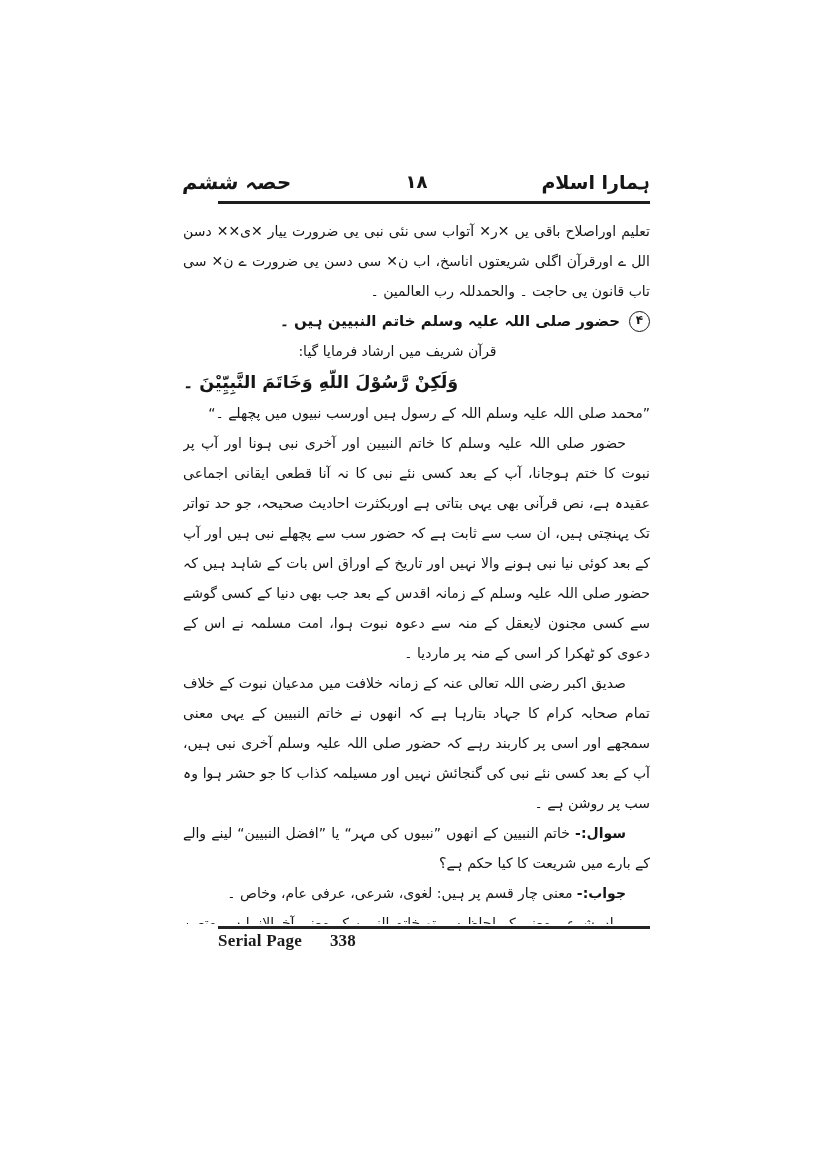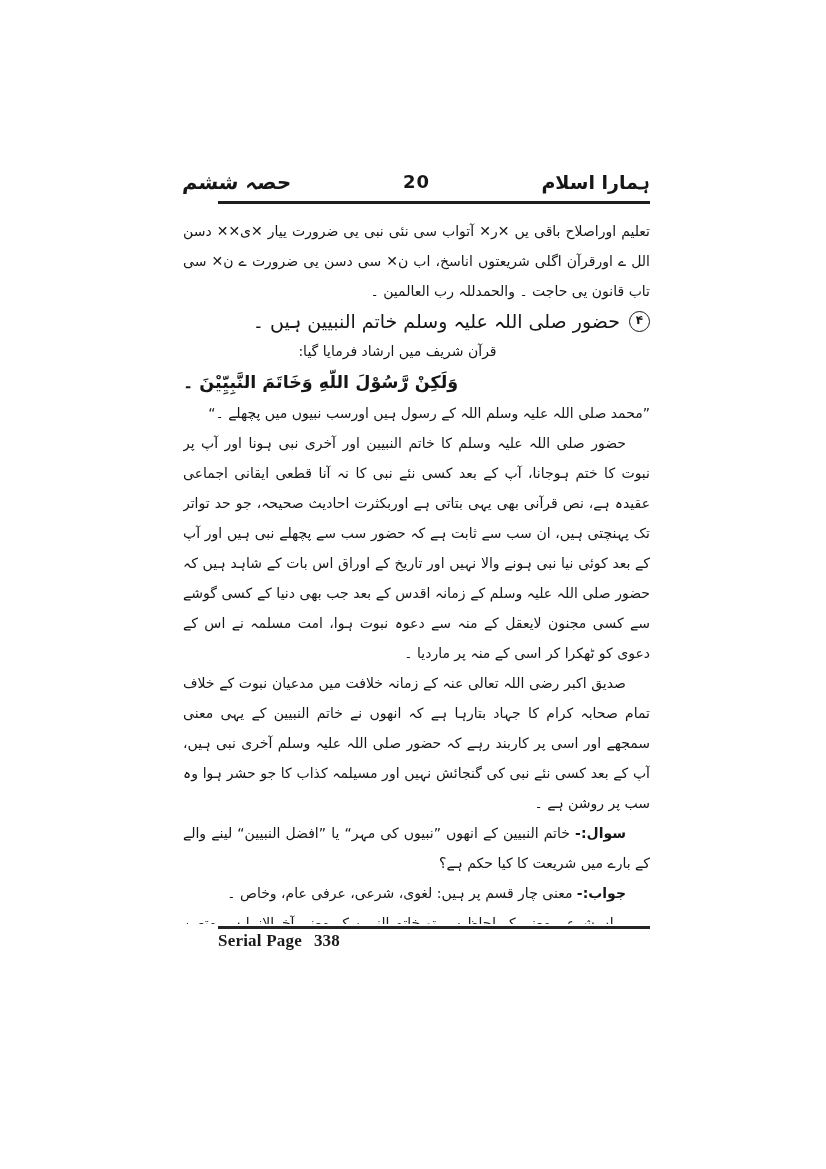--- a/index.html
+++ b/index.html
@@ -61,21 +61,21 @@
     width:21px; height:21px;
     border:1.7px solid #161616;
     border-radius:50%;
     display:inline-flex;
     align-items:center;
     justify-content:center;
     font-size:12px;
     font-weight:bold;
     padding-bottom:2px;
   }
-  .item-heading { font-size:19px; font-weight:normal; }
+  .item-heading { font-size:15px; font-weight:bold; }
 
   .lead-in { padding-right:38px; text-align:center; }
   .verse {
     padding-right:38px;
     text-align:left;
     font-size:17.5px;
     font-weight:bold;
     line-height:32px;
   }
   .translation { text-align:right; }
@@ -96,32 +96,32 @@
   }
   .footer-line {
     margin-left:35px;
     margin-top:2px;
     font-family:"Liberation Serif", serif;
     font-size:17px;
     font-weight:bold;
     color:#1b1b1b;
     letter-spacing:0.2px;
   }
-  .footer-line .serial-number { margin-left:12px;text-align:right; }
+  .footer-line .serial-number { margin-left:28px;text-align:right; }
 </style>
 </head>
 <body>
 
 <div class="page">
 
   <div class="text-block">
 
     <div class="header">
       <span class="h-right">ہمارا اسلام</span>
-      <span class="h-center">20</span>
+      <span class="h-center">۱۸</span>
       <span class="h-left">حصہ ششم</span>
     </div>
 
     <div class="header-rule"></div>
 
     <div class="body-text">
 
       <p class="para">تعلیم اوراصلاح باقی یں ✕ر✕ آتواب سی نئی نبی یی ضرورت ییار ✕ی✕✕ دسن الل ے اورقرآن اگلی شریعتوں اناسخ، اب ن✕ سی دسن یی ضرورت ے ن✕ سی تاب قانون یی حاجت ۔ والحمدللہ رب العالمین ۔</p>
 
       <div class="item4">

